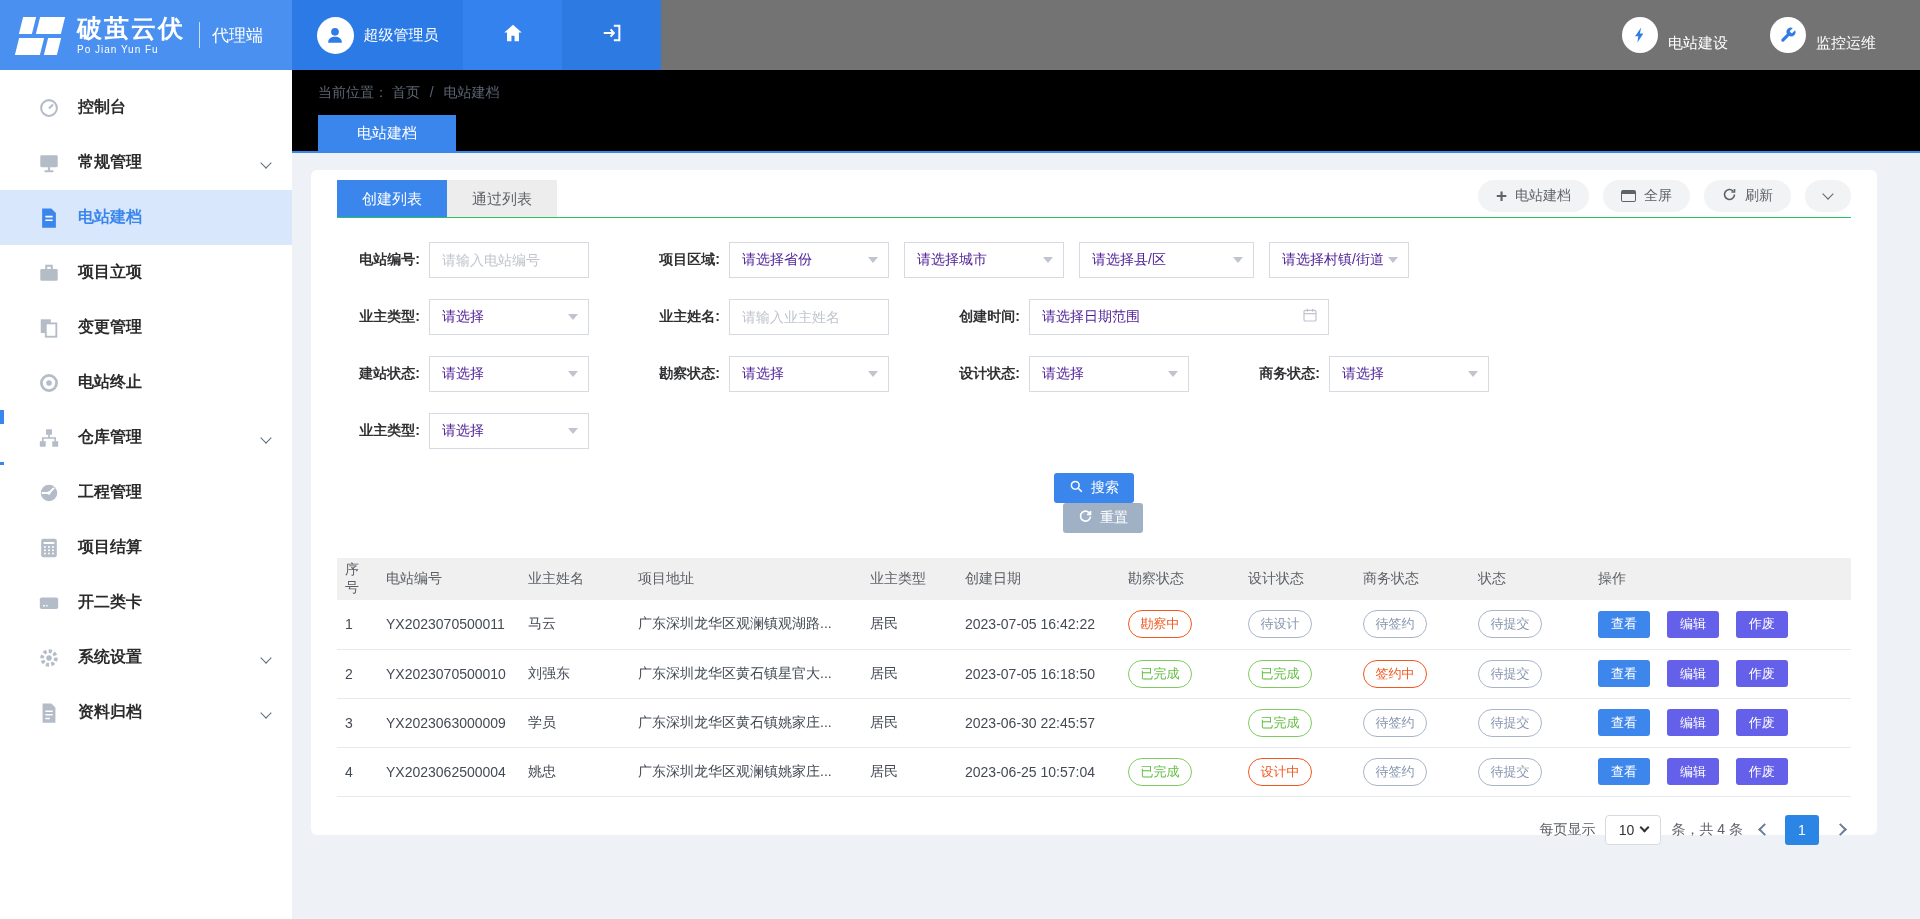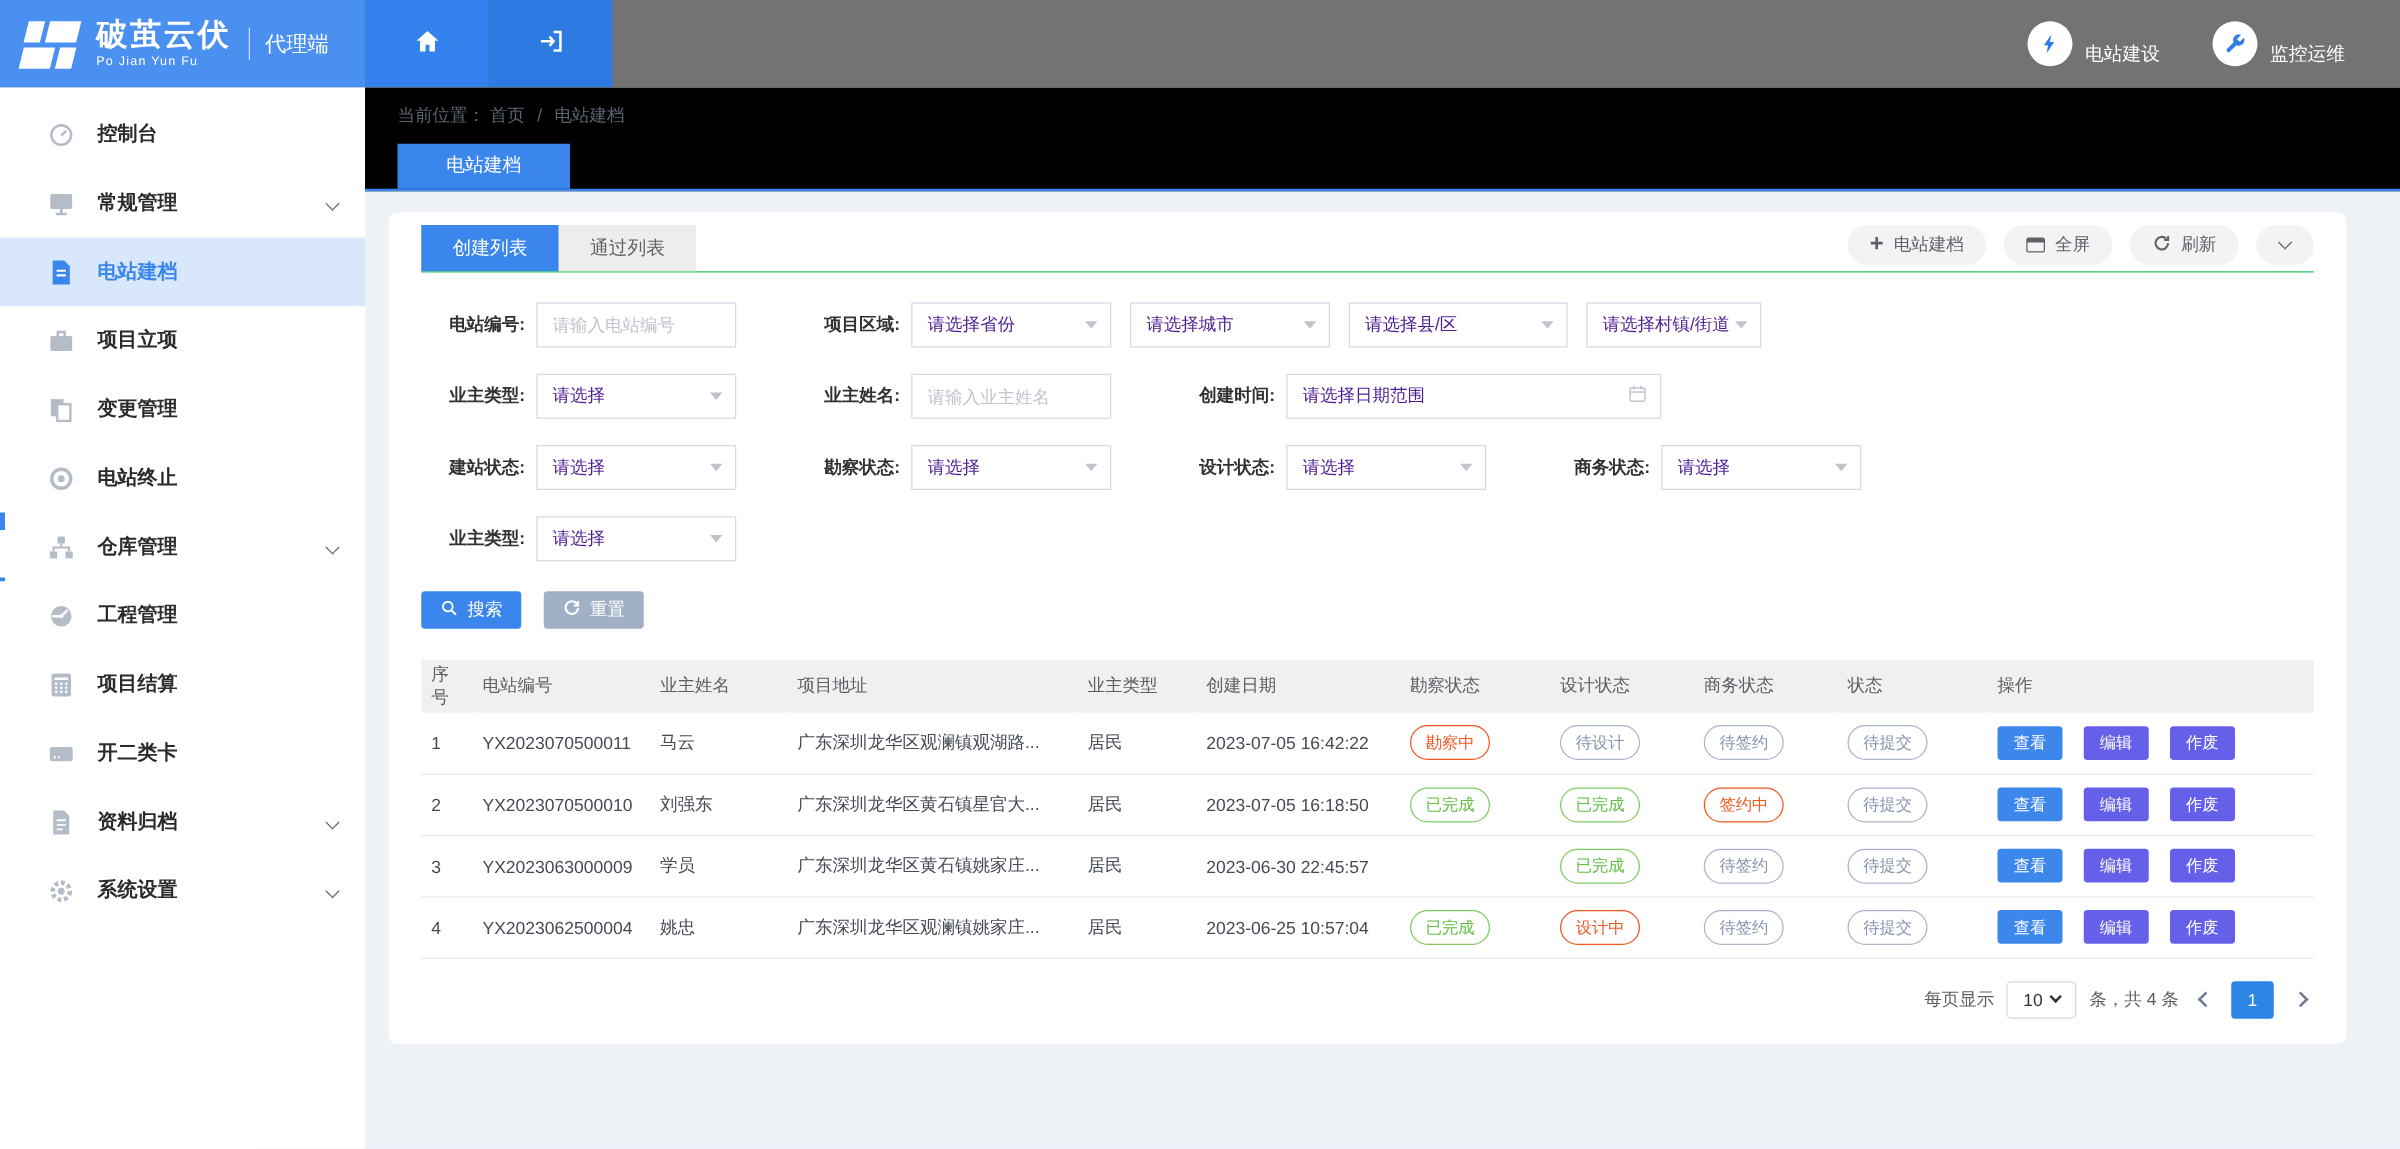--- a/index.html
+++ b/index.html
@@ -77,21 +77,21 @@
   .tinput { width:160px; height:36px; border:1px solid #d6dae2; background:#fff; padding:0 12px;
     font-size:14px; color:#606266; font-family:inherit; outline:none; }
   .tinput::placeholder { color:#c0c4cc; }
   .select { width:160px; height:36px; border:1px solid #d6dae2; background:#fff; padding:0 10px 0 12px;
     display:flex; align-items:center; justify-content:space-between; cursor:pointer; }
   .select .ph { font-size:14px; color:#4c1d95; white-space:nowrap; overflow:hidden; }
   .caret { width:0; height:0; border:5px solid transparent; border-top:6px solid #c0c4cc; margin-top:5px; flex:none; }
   .mr15 { margin-right:15px; }
   .w175 { width:175px; } .w178 { width:140px; } .w300 { width:300px; }
 
-  .actions-row { margin-top:24px; display:flex; align-items:center; }
+  .actions-row { margin-top:24px; display:flex; align-items:center;flex-direction:column; }
   .btn { height:30px; border:none; border-radius:3px; color:#fff; font-size:14px; font-family:inherit;
     padding:0 15px; display:inline-flex; align-items:center; gap:7px; cursor:pointer; }
   .btn-search { background:#3a86ec; }
   .btn-reset  { background:#a0b1c6; margin-left:18px; }
 
   
   table.grid { width:100%; border-collapse:collapse; margin-top:25px; table-layout:fixed; }
   .grid th { background:#f0f0f0; height:42px; font-weight:normal; font-size:14px; color:#5c6066; text-align:left; padding:0 8px; }
   .grid td { height:49px; border-bottom:1px solid #e6e9ee; font-size:14px; color:#444a54; padding:0 8px; }
   .badge { display:inline-block; min-width:64px; text-align:center; padding:4px 11px; border-radius:14px;
@@ -129,20 +129,29 @@
         <span class="b4"></span>
       </div>
     <div>
       <div class="brand-name">破茧云伏</div>
       <div class="brand-sub">Po Jian Yun Fu</div>
     </div>
     <div class="brand-div"></div>
     <div class="portal">代理端</div>
   </div>
 
+  <div class="tb-user">
+    <span class="avatar">
+      <svg width="22" height="22" viewBox="0 0 24 24">
+          <circle cx="12" cy="8.5" r="4.2" fill="#2f7ce6"></circle>
+          <path d="M4.5 20.5c0-4.4 3.3-6.5 7.5-6.5s7.5 2.1 7.5 6.5z" fill="#2f7ce6"></path>
+        </svg>
+    </span>
+    <span class="uname">超级管理员</span>
+  </div>
 
   <div class="tb-home">
     <span>
       <svg width="22" height="22" viewBox="0 0 24 24">
           <path d="M12 3l9.5 8.5h-3V21h-4.8v-6h-3.4v6H5.5v-9.5h-3z" fill="#fff"></path>
         </svg>
     </span>
   </div>
 
   <div class="tb-logout">
@@ -283,36 +292,36 @@
             <rect x="2" y="6" width="20" height="12.5" rx="2" fill="#b4bcc8"></rect>
             <path d="M5.5 15h5" stroke="#fff" stroke-width="1.8" stroke-dasharray="2 1.5"></path>
           </svg>
       </span>
       <span class="slabel">开二类卡</span>
     </div>
 
     <div class="side-item">
       <span class="sicon">
         <svg width="22" height="22" viewBox="0 0 24 24">
+            <circle cx="12" cy="12" r="7.5" fill="none" stroke="#b4bcc8" stroke-width="4" stroke-dasharray="3.4 2.4"></circle>
+            <circle cx="12" cy="12" r="3" fill="#b4bcc8"></circle>
+          </svg>
+      </span>
+      <span class="slabel">系统设置</span>
+      <span class="schev"></span>
+    </div>
+
+    <div class="side-item">
+      <span class="sicon">
+        <svg width="22" height="22" viewBox="0 0 24 24">
             <path d="M5 1.5h9.5l4.5 4.5v16.5H5z" fill="#b4bcc8"></path>
             <path d="M8 10h8M8 14h8M8 18h5" stroke="#fff" stroke-width="1.6"></path>
           </svg>
       </span>
       <span class="slabel">资料归档</span>
-      <span class="schev"></span>
-    </div>
-
-    <div class="side-item">
-      <span class="sicon">
-        <svg width="22" height="22" viewBox="0 0 24 24">
-            <circle cx="12" cy="12" r="7.5" fill="none" stroke="#b4bcc8" stroke-width="4" stroke-dasharray="3.4 2.4"></circle>
-            <circle cx="12" cy="12" r="3" fill="#b4bcc8"></circle>
-          </svg>
-      </span>
-      <span class="slabel">系统设置</span>
       <span class="schev"></span>
     </div>
   </aside>
 
   <main class="main">
 
     <div class="top-white">
       <div class="breadcrumb">
         <span>当前位置：</span>
         <span class="bc-link">首页</span>

